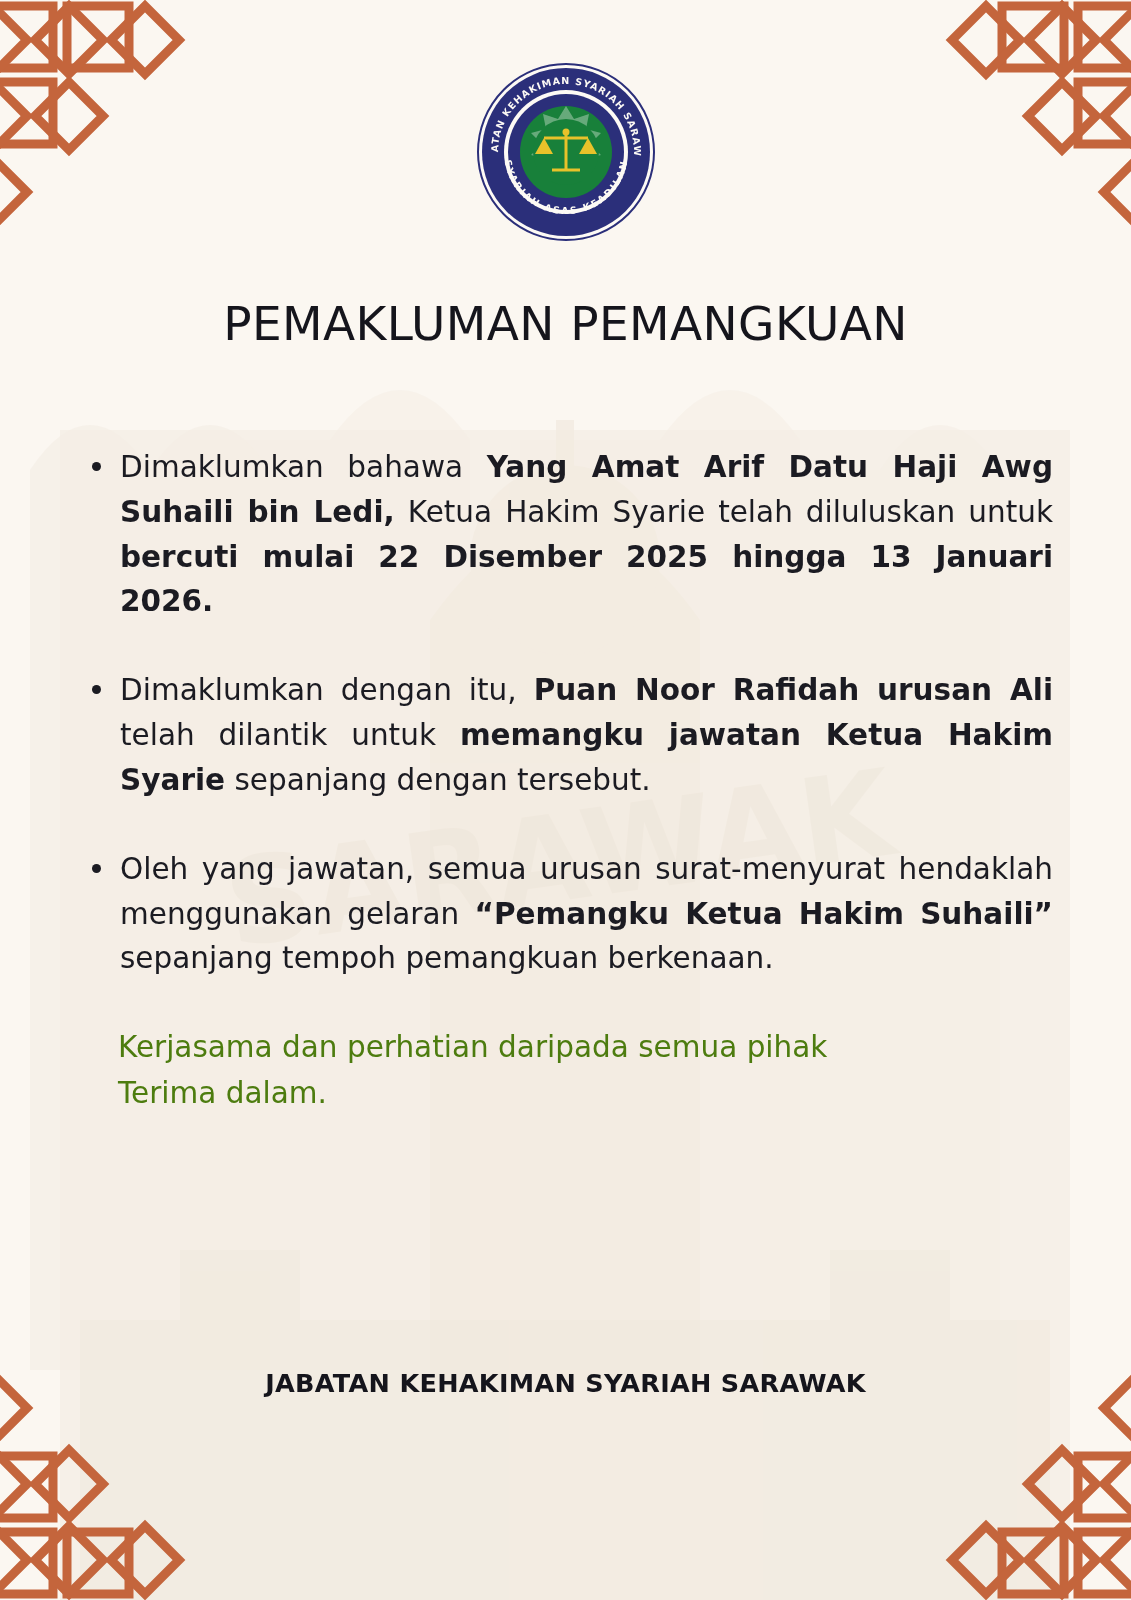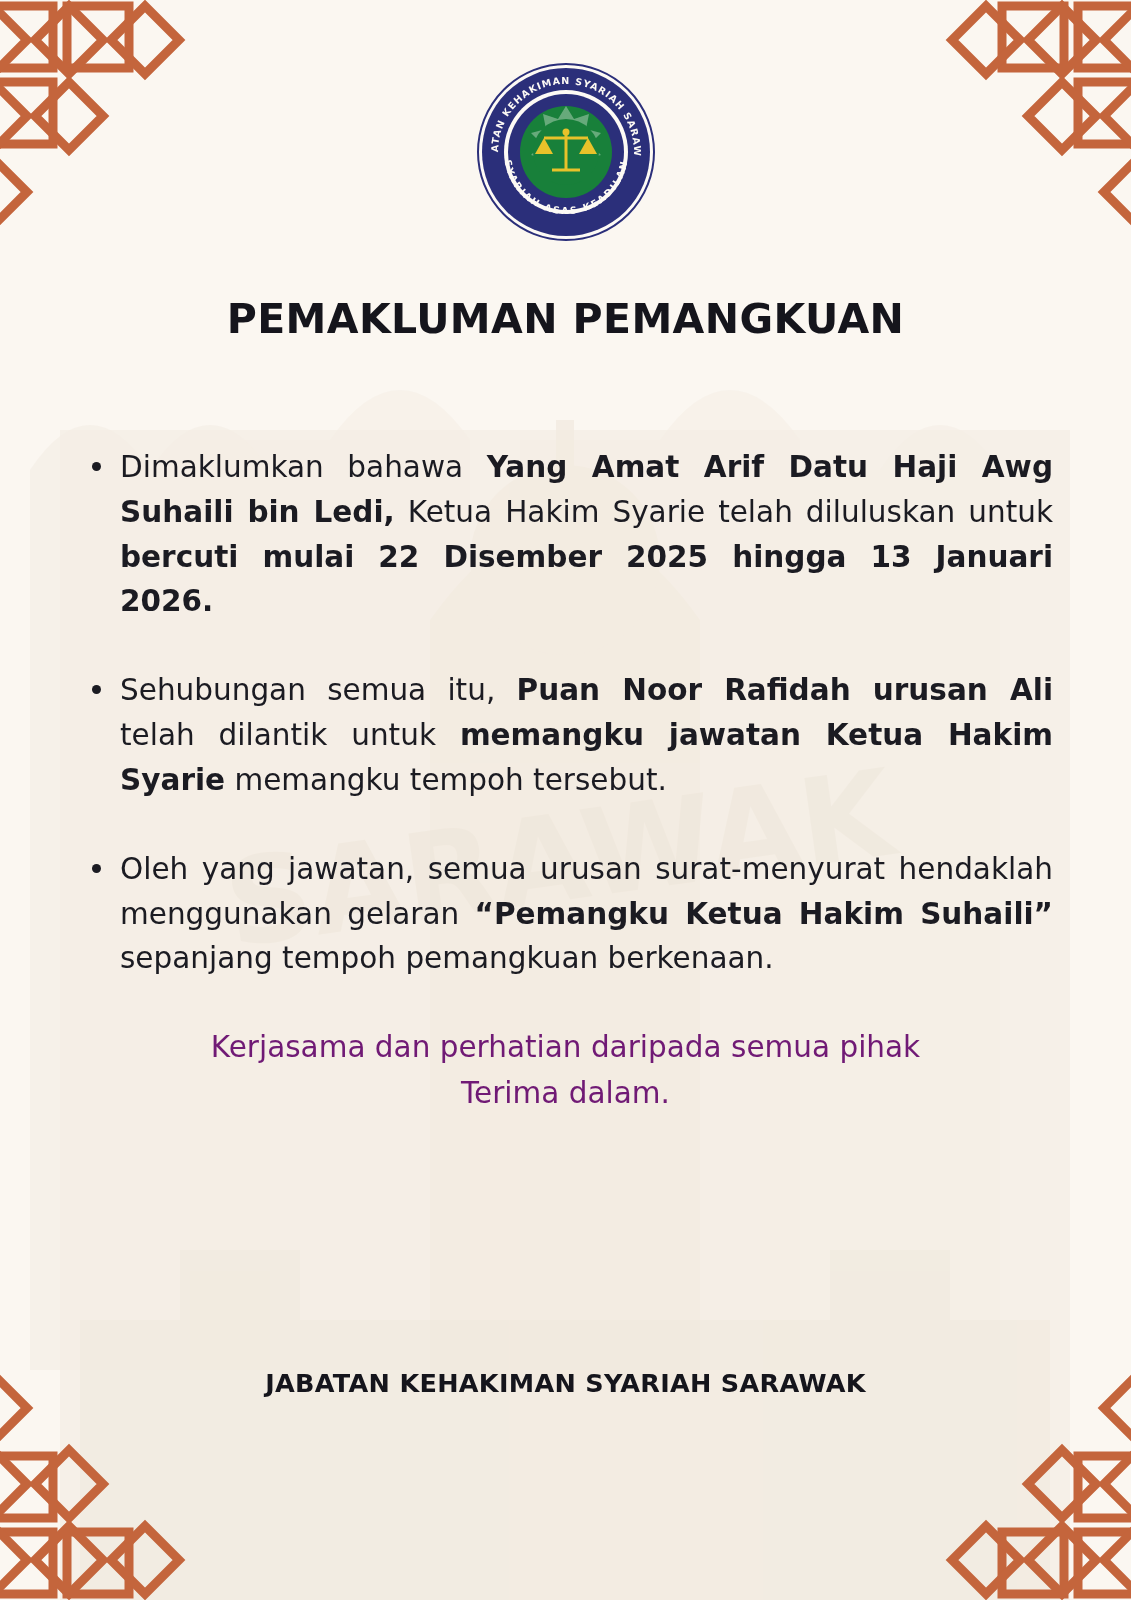--- a/index.html
+++ b/index.html
@@ -54,22 +54,22 @@
   }
 
   
   .headline {
     position: absolute;
     top: 288px;
     left: 0;
     right: 0;
     text-align: center;
     color: #15151c;
-    font-weight: bold;
-    font-size: 41px;
+    font-weight: normal;
+    font-size: 47px;
     line-height: 1.55;
     letter-spacing: 0.4px;
   }
   .headline div { white-space: nowrap; }
 
   
   .content {
     position: absolute;
     top: 445px;
     left: 78px;
@@ -96,24 +96,24 @@
     left: 14px;
     top: 17px;
     width: 9px;
     height: 9px;
     border-radius: 50%;
     background: #1b1b22;
   }
   ul.points li b { font-weight: bold; }
 
   .closing {
-    text-align: center;
+    text-align: left;
     font-size: 29.5px;
     line-height: 1.55;
-    color: #701a75;
+    color: #4d7c0f;
     padding: 0 40px;
   }
 
   .signature {
     position: absolute;
     top: 1368px;
     left: 0;
     right: 0;
     text-align: center;
     font-weight: bold;
@@ -275,21 +275,21 @@
     </svg>
   </div>
 
   <div class="headline">
     <div>PEMAKLUMAN PEMANGKUAN</div>
   </div>
 
   <div class="content">
     <ul class="points" id="points-list">
         <li><span>Dimaklumkan bahawa </span><b>Yang Amat Arif Datu Haji Awg Suhaili bin Ledi,</b><span> Ketua Hakim Syarie telah diluluskan untuk </span><b>bercuti mulai 22 Disember 2025 hingga 13 Januari 2026.</b></li>
-        <li><span>Sehubungan semua itu, </span><b>Puan Noor Rafidah urusan Ali</b><span> telah dilantik untuk </span><b>memangku jawatan Ketua Hakim Syarie</b><span> memangku tempoh tersebut.</span></li>
+        <li><span>Dimaklumkan dengan itu, </span><b>Puan Noor Rafidah urusan Ali</b><span> telah dilantik untuk </span><b>memangku jawatan Ketua Hakim Syarie</b><span> sepanjang dengan tersebut.</span></li>
         <li><span>Oleh yang jawatan, semua urusan surat-menyurat hendaklah menggunakan gelaran </span><b>“Pemangku Ketua Hakim Suhaili”</b><span> sepanjang tempoh pemangkuan berkenaan.</span></li>
       </ul>
     <div class="closing" id="closing-block">
         <div>Kerjasama dan perhatian daripada semua pihak</div>
         <div>Terima dalam.</div>
       </div>
   </div>
 
   <div class="signature">JABATAN KEHAKIMAN SYARIAH SARAWAK</div>
 

